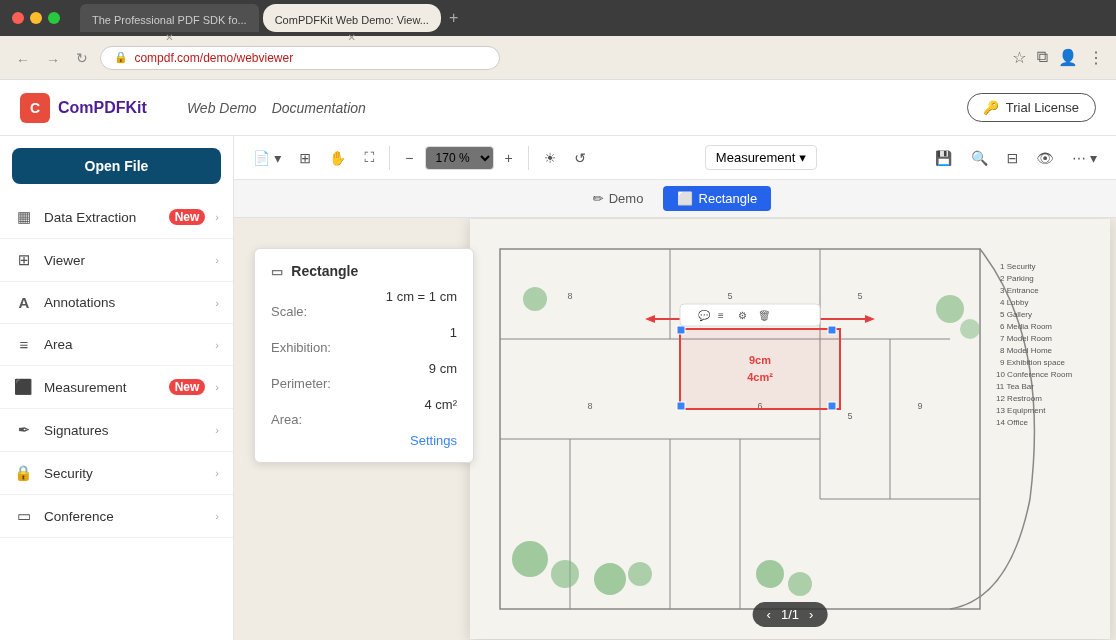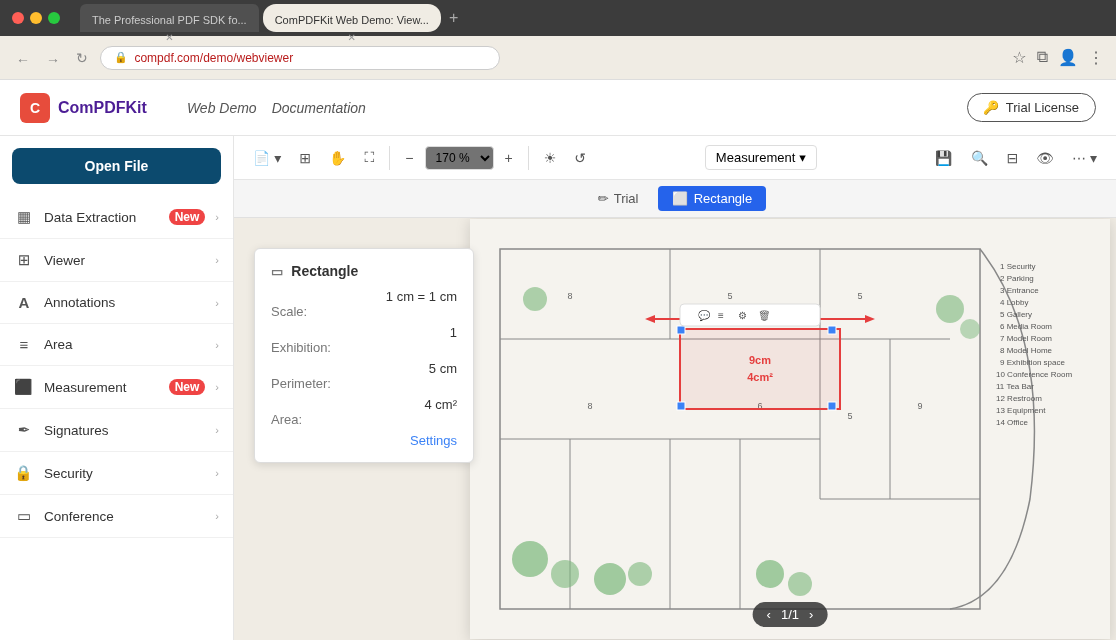--- a/index.html
+++ b/index.html
@@ -221,21 +221,21 @@
         <button class="right-tool-btn">🔍</button>
         <button class="right-tool-btn">⊟</button>
         <button class="right-tool-btn">👁</button>
         <button class="right-tool-btn">⋯ ▾</button>
       </div>
     </div>
 
     <div class="sub-toolbar">
       <button class="sub-btn">
         <span>✏</span>
-        <span>Trial</span>
+        <span>Demo</span>
       </button>
       <button class="sub-btn active">
         <span>⬜</span>
         <span>Rectangle</span>
       </button>
     </div>
 
     <div class="viewer-area" style="position:relative;flex:1;">
 
       <div class="measure-popup">
@@ -246,21 +246,21 @@
         <div class="measure-row">
           <span class="measure-label">Scale:</span>
           <span class="measure-value">1 cm = 1 cm</span>
         </div>
         <div class="measure-row">
           <span class="measure-label">Exhibition:</span>
           <span class="measure-value">1</span>
         </div>
         <div class="measure-row">
           <span class="measure-label">Perimeter:</span>
-          <span class="measure-value">5 cm</span>
+          <span class="measure-value">9 cm</span>
         </div>
         <div class="measure-row">
           <span class="measure-label">Area:</span>
           <span class="measure-value">4 cm²</span>
         </div>
         <div class="measure-settings">Settings</div>
       </div>
 
       <div style="position:absolute;top:0;left:230px;right:0;bottom:0;display:flex;align-items:center;justify-content:center;">
         <div style="position:relative;width:640px;height:420px;background:#fff;box-shadow:0 2px 14px rgba(0,0,0,0.15);">

